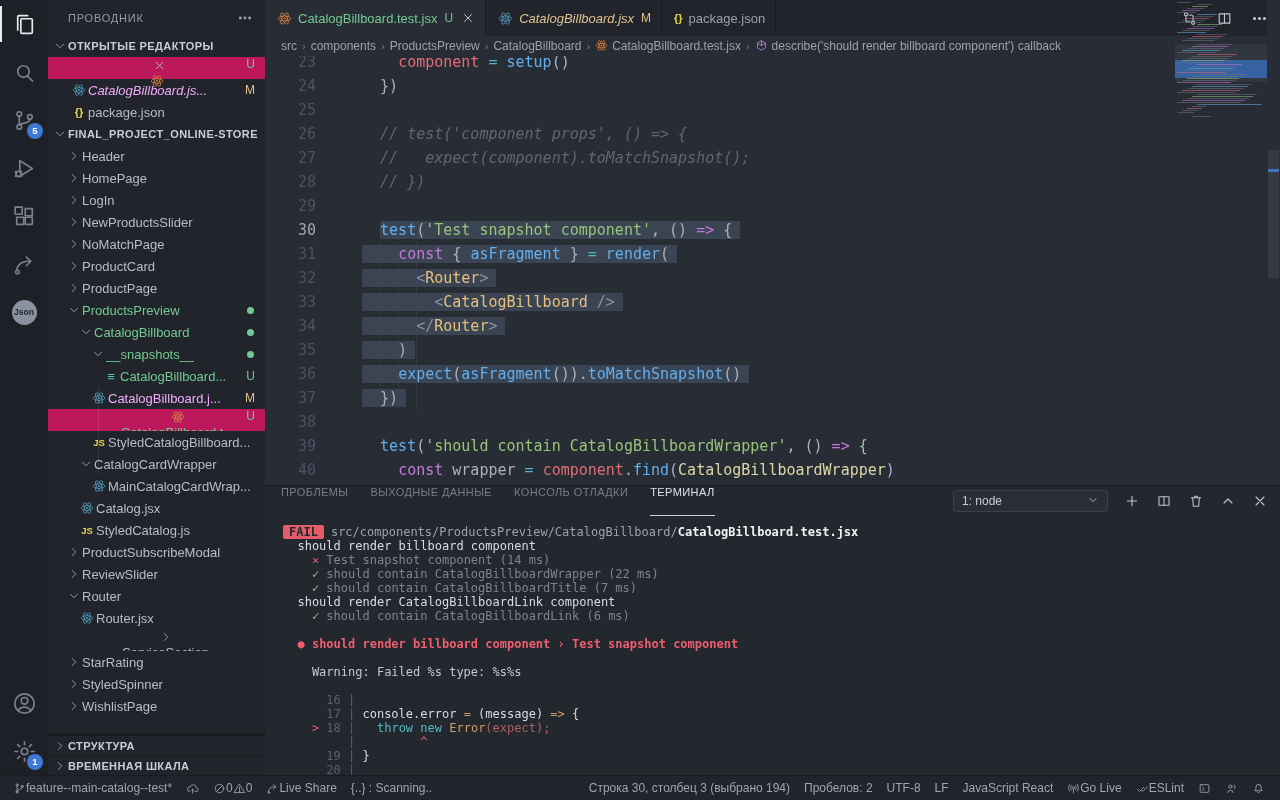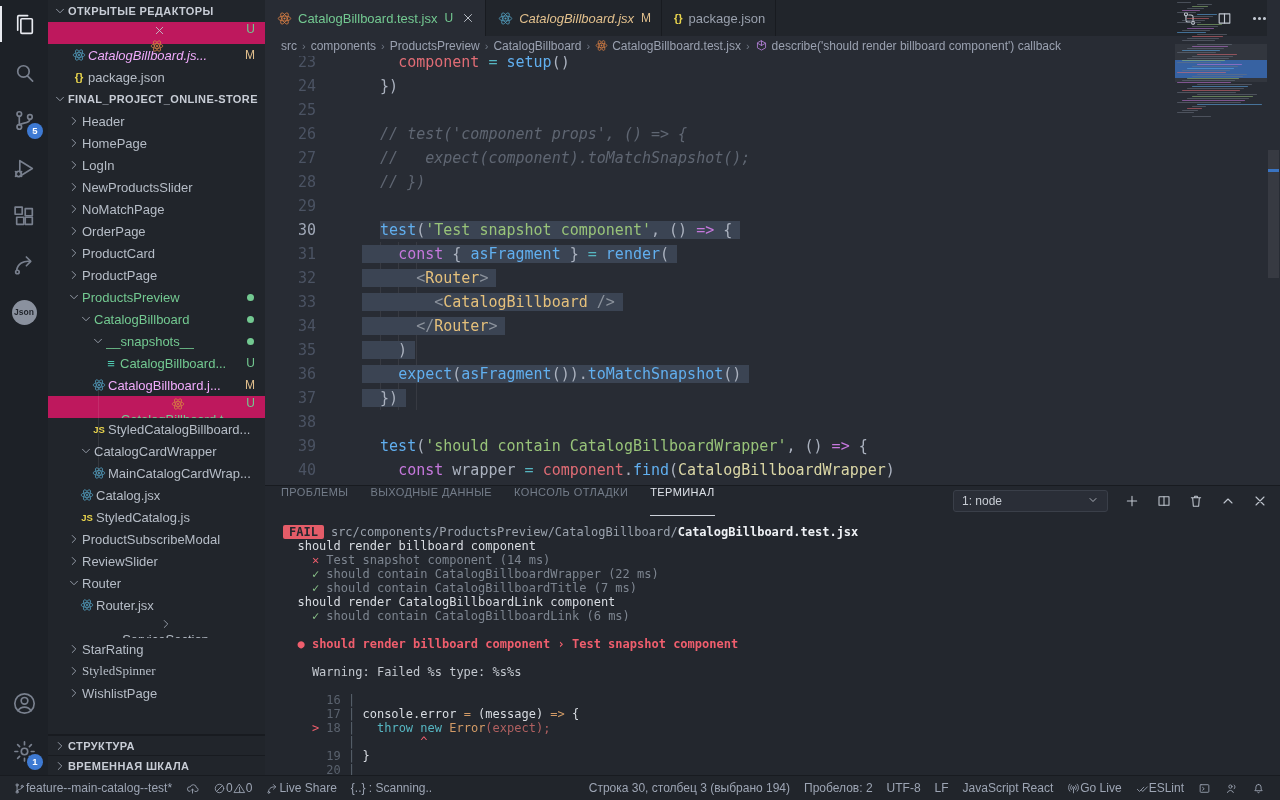--- a/index.html
+++ b/index.html
@@ -190,20 +190,30 @@
               <circle cx="12" cy="12" r="3.1"></circle>
               <path d="M12 2.8v2.7M12 18.5v2.7M2.8 12h2.7M18.5 12h2.7M5.4 5.4l1.9 1.9M16.7 16.7l1.9 1.9M18.6 5.4l-1.9 1.9M7.3 16.7l-1.9 1.9"></path>
             </svg>
           </span>
           <span class="ab-badge">1</span>
         </div>
       </div>
     </div>
 
   <div class="sidebar">
+    <div class="sb-header">
+      <span class="sb-title">ПРОВОДНИК</span>
+      <span class="sb-more">
+          <svg viewBox="0 0 24 24" fill="none" stroke="currentColor" stroke-width="1.6" stroke-linecap="round" stroke-linejoin="round">
+            <circle cx="5" cy="12" r="1.4" fill="currentColor"></circle>
+            <circle cx="12" cy="12" r="1.4" fill="currentColor"></circle>
+            <circle cx="19" cy="12" r="1.4" fill="currentColor"></circle>
+          </svg>
+        </span>
+    </div>
     <div id="sidebarRows">
         <div class="sb-section">
           <span class="chev">
             <svg viewBox="0 0 24 24" fill="none" stroke="currentColor" stroke-width="1.6" stroke-linecap="round" stroke-linejoin="round">
               <path d="M6 9l6 6 6-6"></path>
             </svg>
           </span>
           <span>ОТКРЫТЫЕ РЕДАКТОРЫ</span>
         </div>
         <div class="row selected">
@@ -288,28 +298,20 @@
             </svg>
           </span>
           <span class="lbl ">NoMatchPage</span>
         </div>
         <div class="row" style="padding-left: 18px;">
           <span class="chev">
             <svg viewBox="0 0 24 24" fill="none" stroke="currentColor" stroke-width="1.6" stroke-linecap="round" stroke-linejoin="round">
               <path d="M9 6l6 6-6 6"></path>
             </svg>
           </span>
-          <span class="lbl ">OrderPage</span>
-        </div>
-        <div class="row" style="padding-left: 18px;">
-          <span class="chev">
-            <svg viewBox="0 0 24 24" fill="none" stroke="currentColor" stroke-width="1.6" stroke-linecap="round" stroke-linejoin="round">
-              <path d="M9 6l6 6-6 6"></path>
-            </svg>
-          </span>
           <span class="lbl ">ProductCard</span>
         </div>
         <div class="row" style="padding-left: 18px;">
           <span class="chev">
             <svg viewBox="0 0 24 24" fill="none" stroke="currentColor" stroke-width="1.6" stroke-linecap="round" stroke-linejoin="round">
               <path d="M9 6l6 6-6 6"></path>
             </svg>
           </span>
           <span class="lbl ">ProductPage</span>
         </div>
@@ -451,21 +453,21 @@
           <span class="lbl ">ServiceSection</span>
         </div>
         <div class="row" style="padding-left: 18px;">
           <span class="chev">
             <svg viewBox="0 0 24 24" fill="none" stroke="currentColor" stroke-width="1.6" stroke-linecap="round" stroke-linejoin="round">
               <path d="M9 6l6 6-6 6"></path>
             </svg>
           </span>
           <span class="lbl ">StarRating</span>
         </div>
-        <div class="row" style="padding-left: 18px; font-family: Liberation Serif, serif;">
+        <div class="row" style="padding-left: 18px;">
           <span class="chev">
             <svg viewBox="0 0 24 24" fill="none" stroke="currentColor" stroke-width="1.6" stroke-linecap="round" stroke-linejoin="round">
               <path d="M9 6l6 6-6 6"></path>
             </svg>
           </span>
           <span class="lbl ">StyledSpinner</span>
         </div>
         <div class="row" style="padding-left: 18px;">
           <span class="chev">
             <svg viewBox="0 0 24 24" fill="none" stroke="currentColor" stroke-width="1.6" stroke-linecap="round" stroke-linejoin="round">

